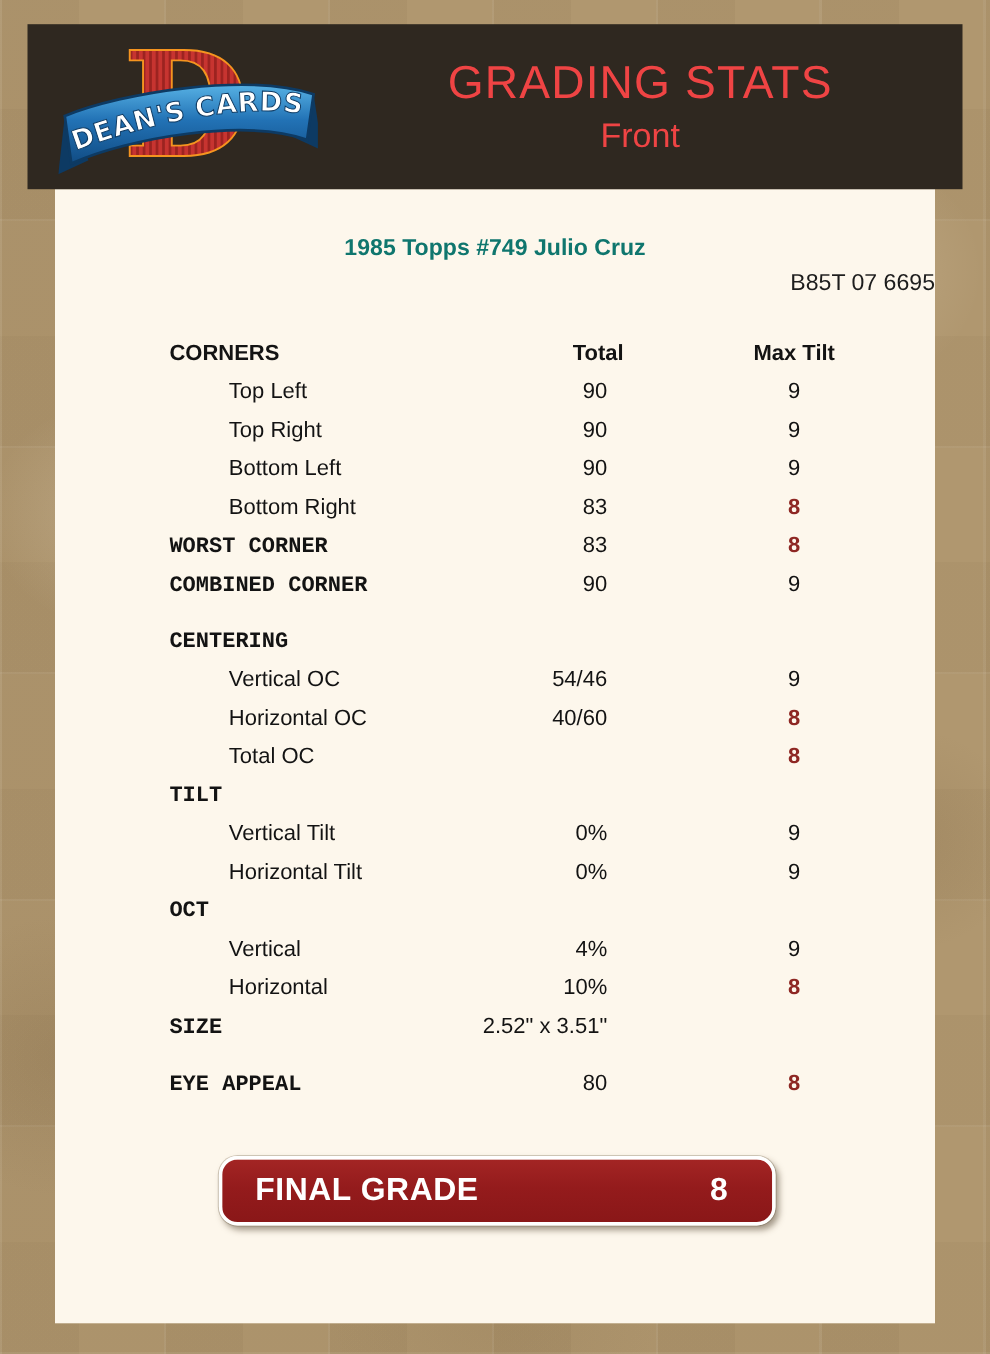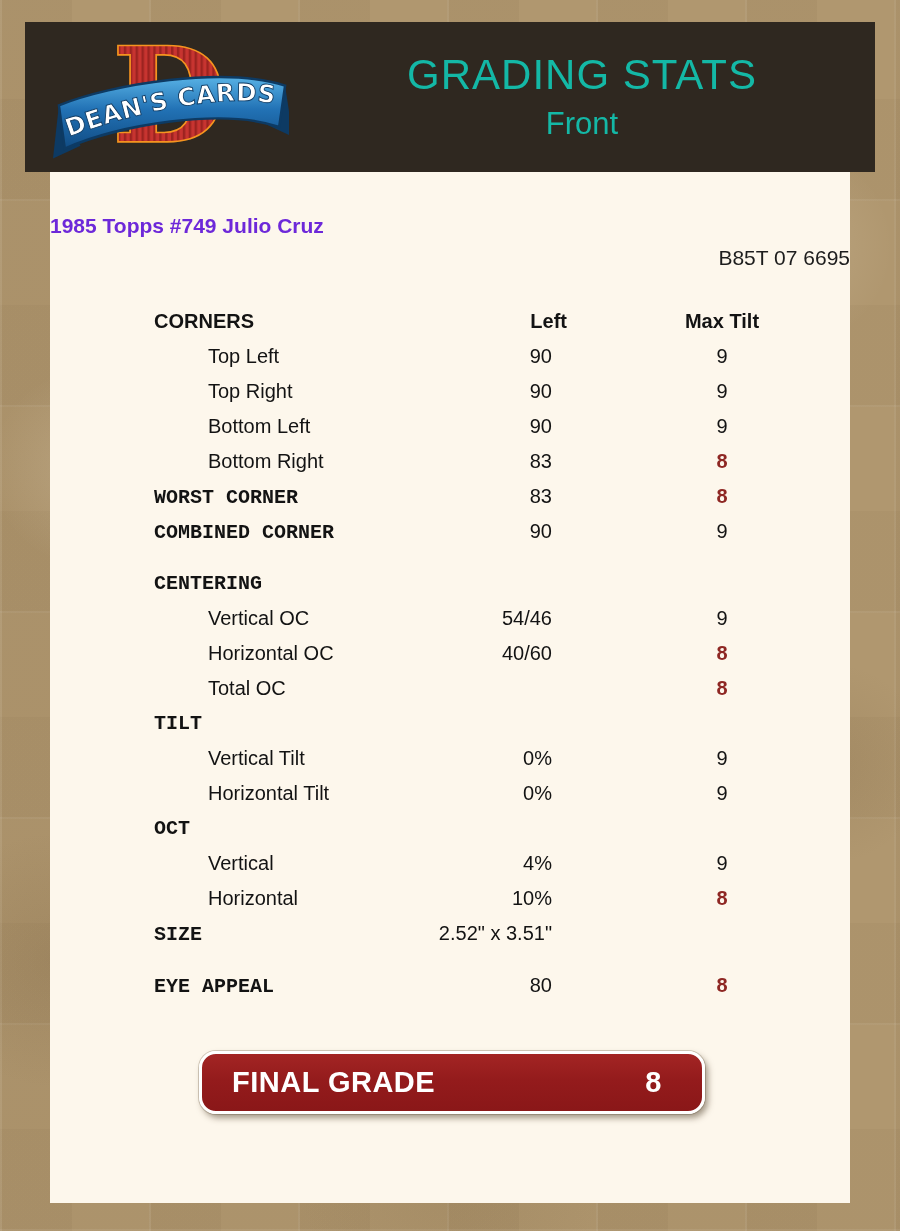--- a/index.html
+++ b/index.html
@@ -22,30 +22,30 @@
       repeating-linear-gradient(90deg, rgba(118,94,60,0.09) 0 72px, transparent 72px 149px),
       repeating-linear-gradient(0deg, rgba(126,102,66,0.08) 0 102px, transparent 102px 206px);
   }
   .header-bar{
     position:absolute;left:25px;top:22px;width:850px;height:150px;z-index:2;
     background:var(--header-bg,#2f2820);
     display:flex;align-items:center;
   }
   .logo{width:236px;height:134px;margin-left:28px;flex:0 0 auto;}
   .logo svg{width:100%;height:100%;display:block;}
-  .header-titles{flex:1;text-align:center;color:#14b8a6;}
+  .header-titles{flex:1;text-align:center;color:#ef4444;}
   .header-title{font-size:42px;letter-spacing:1px;line-height:1.1;}
   .header-subtitle{font-size:31px;margin-top:7px;}
 
   .panel{
     position:absolute;left:50px;top:172px;width:800px;height:1031px;z-index:1;
     background:var(--panel-bg,#fdf7ec);
     box-sizing:border-box;
   }
-  .card-title{margin-top:42px;font-size:21px;font-weight:bold;color:#6d28d9;}
+  .card-title{margin-top:42px;text-align:center;font-size:21px;font-weight:bold;color:#0f766e;}
   .card-serial{margin-top:8px;text-align:right;font-size:21px;color:#1d1d1d;}
 
   .grading-table{margin-top:34px;}
   .trow{
     display:flex;align-items:baseline;height:35px;line-height:35px;
     padding:0 68px 0 104px;font-size:20px;color:#131313;white-space:nowrap;gap:16px;
   }
   .trow.gap{margin-top:17px;}
   .c-label{flex:1;overflow:hidden;}
   .c-label.indent{padding-left:54px;}
@@ -100,21 +100,21 @@
   </div>
 </header>
 
 <main class="panel">
   <div class="card-title">1985 Topps #749 Julio Cruz</div>
   <div class="card-serial">B85T 07 6695</div>
 
   <div class="grading-table">
     <div class="trow hdr">
       <div class="c-label">CORNERS</div>
-      <div class="c-value">Left</div>
+      <div class="c-value">Total</div>
       <div class="c-max">Max Tilt</div>
     </div>
     <div id="rows">
         <div class="trow">
           <div class="c-label indent">Top Left</div>
           <div class="c-value">90</div>
           <div class="c-max">9</div>
         </div>
         <div class="trow">
           <div class="c-label indent">Top Right</div>

